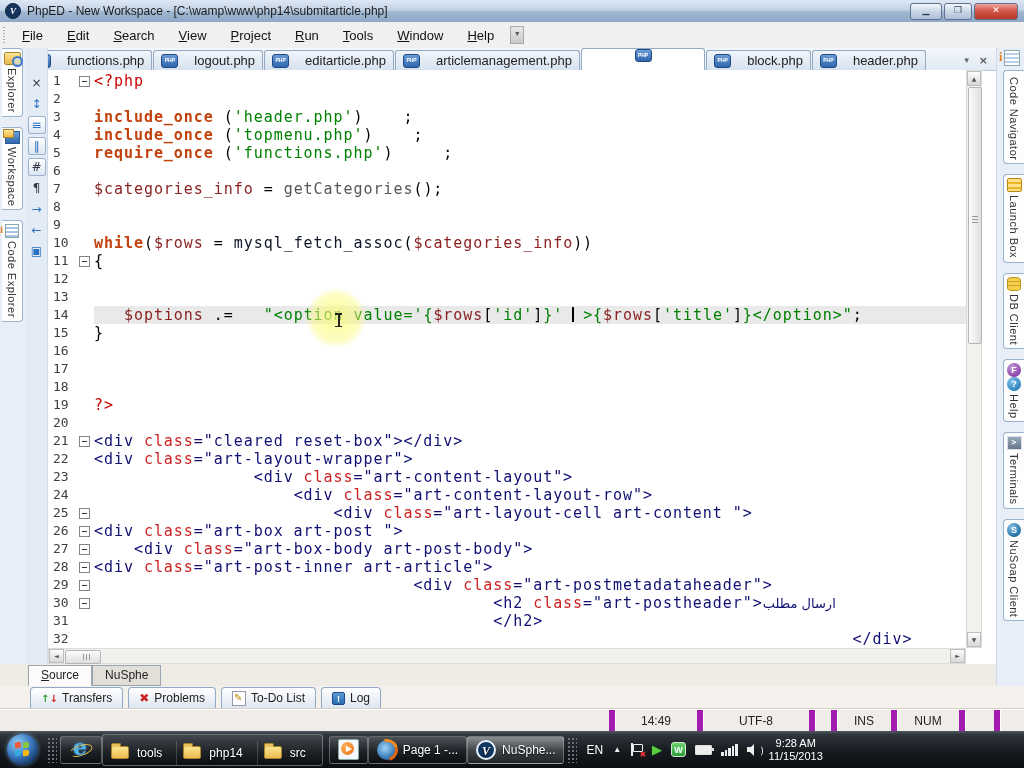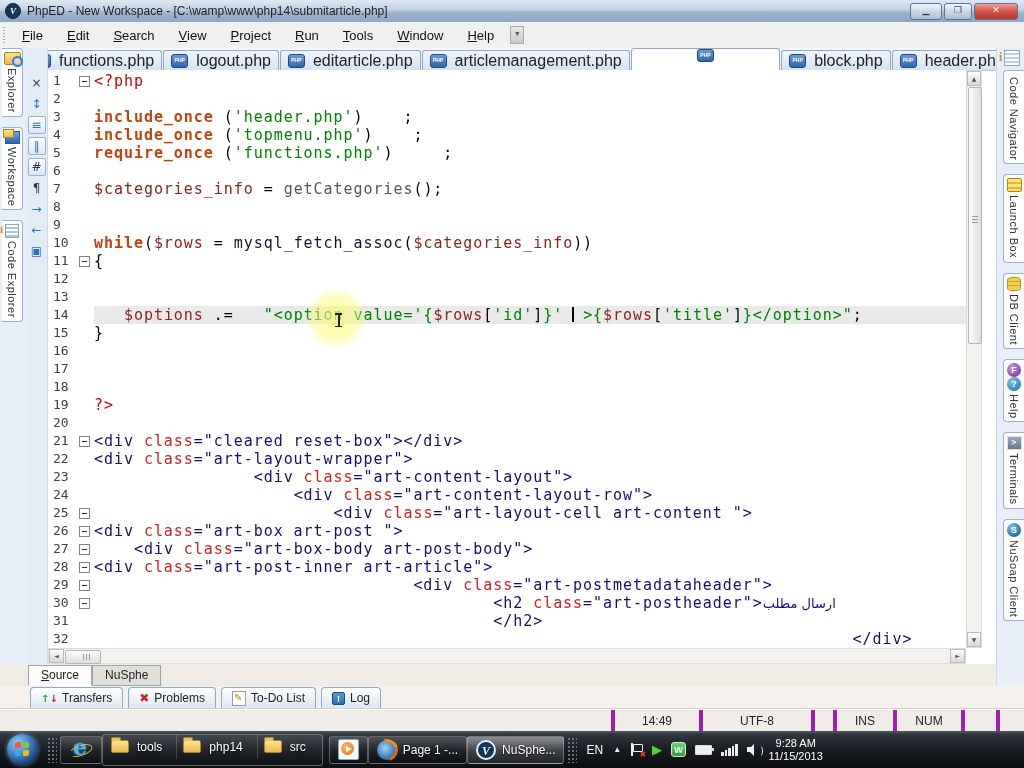--- a/index.html
+++ b/index.html
@@ -30,23 +30,23 @@
   #menu-overflow{width:12px;height:16px;background:linear-gradient(180deg,#e8e8e8,#c8c8c8);
     border:1px solid #aaa;margin-left:4px;font:8px/14px sans-serif;text-align:center;color:#555;}
 
   
   #center-bg{position:absolute;left:26px;top:48px;width:970px;height:616px;background:#fff;}
 
   
   #tabrow{position:absolute;left:26px;top:48px;width:970px;height:22px;
     background:linear-gradient(180deg,#f4f7fb,#e2eaf4);border-bottom:1px solid #b9c8da;
     display:flex;align-items:flex-end;}
-  .ftab{display:flex;align-items:center;gap:8px;height:19px;padding:0 7px;margin-right:1px;
+  .ftab{display:flex;align-items:center;gap:16px;height:19px;padding:0 7px;margin-right:1px;
     border:1px solid #93a9c4;border-bottom:none;border-radius:3px 3px 0 0;
-    background:linear-gradient(180deg,#f0f5fb,#d7e2ef);font-size:16px;color:#222;white-space:nowrap;}
+    background:linear-gradient(180deg,#f0f5fb,#d7e2ef);font-size:13px;color:#222;white-space:nowrap;}
   .ftab.active{background:#fff;font-weight:bold;height:21px;flex-direction:column;}
   .ic-php-file{display:inline-block;width:15px;height:12px;border-radius:3px;
     background:linear-gradient(180deg,#6d9bd6,#2f66ad);border:1px solid #1d4a85;
     color:#fff;font:bold 5px/11px "Liberation Sans",sans-serif;text-align:center;}
   .ic-php-file::after{content:"PHP";}
   #tabrow-controls{margin-left:auto;display:flex;align-items:center;gap:8px;padding:0 8px 4px 0;}
   #tab-list-btn{font-size:8px;color:#667;}
   #tab-close-btn{font:bold 11px/11px "DejaVu Sans",sans-serif;color:#556;}
 
   
@@ -127,21 +127,21 @@
   .viewtab u{text-decoration:underline;}
   #paneltabs{position:absolute;left:0;top:686px;width:1024px;height:23px;background:#f4f1ec;
     border-bottom:1px solid #d6d2ca;display:flex;align-items:flex-end;padding-left:30px;box-sizing:border-box;gap:5px;}
   .ptab{display:flex;align-items:center;gap:5px;height:20px;padding:0 10px;font-size:12px;color:#222;
     border:1px solid #8fa9c6;border-bottom:none;border-radius:4px 4px 0 0;
     background:linear-gradient(180deg,#fff,#dde6f0);white-space:nowrap;}
 
   
   #statusbar{position:absolute;left:0;top:709px;width:1024px;height:22px;background:#f0ede8;
     border-top:1px solid #fff;display:flex;font-size:12px;color:#222;}
-  .sseg{border-right:4px solid #a21caf;box-shadow:1px 0 0 #fff;display:flex;align-items:center;
+  .sseg{border-right:6px solid #a21caf;box-shadow:1px 0 0 #fff;display:flex;align-items:center;
     justify-content:center;height:100%;box-sizing:border-box;}
   .sseg.fill{flex:1;}
   .w88{width:88px}.w112{width:112px}.w22{width:22px}.w60{width:60px}.w68{width:68px}.w35{width:35px}.w24{width:24px;border-right:none}
 
   
   #taskbar{position:absolute;left:0;top:731px;width:1024px;height:37px;
     background:linear-gradient(180deg,#50575e 0%,#2f353c 10%,#171b20 55%,#0b0e11 100%);
     display:flex;align-items:center;color:#fff;}
   #start-orb{width:31px;height:31px;border-radius:50%;margin:0 6px 0 7px;position:relative;flex:none;
     background:radial-gradient(circle at 35% 30%,#8fd0f5 0%,#3c79c0 45%,#12345f 80%,#061a33 100%);
@@ -151,21 +151,21 @@
   .f2{left:16px;top:8px;background:#8cc63f;transform:skewY(-6deg);}
   .f3{left:8px;top:16px;background:#36a9e1;transform:skewY(-6deg);}
   .f4{left:16px;top:16px;background:#fdb913;transform:skewY(-6deg);}
   .tsep{width:10px;height:26px;margin:0 3px;flex:none;
     background:radial-gradient(circle,#6a7076 25%,transparent 30%);background-size:4px 4px;}
   .tk-btn{height:28px;border:1px solid rgba(255,255,255,.28);border-radius:3px;
     background:linear-gradient(180deg,rgba(255,255,255,.16),rgba(255,255,255,.04) 50%,rgba(0,0,0,.12));
     display:flex;align-items:center;gap:6px;padding:0 8px;margin-right:0;font-size:12px;
     text-shadow:0 1px 2px #000;white-space:nowrap;box-sizing:border-box;flex:none;}
   .tk-btn.active{background:linear-gradient(180deg,rgba(255,255,255,.45),rgba(255,255,255,.18) 50%,rgba(255,255,255,.08));}
-  #tk-group{display:flex;align-items:flex-start;height:30px;border:1px solid rgba(255,255,255,.3);
+  #tk-group{display:flex;align-items:flex-end;height:30px;border:1px solid rgba(255,255,255,.3);
     border-radius:3px;margin-right:6px;padding:0 2px;flex:none;
     background:linear-gradient(180deg,rgba(255,255,255,.10),rgba(0,0,0,.10));}
   .tk-folder-btn{display:flex;align-items:center;gap:8px;height:24px;padding:0 14px 0 6px;
     border-right:1px solid rgba(255,255,255,.18);font-size:12px;text-shadow:0 1px 2px #000;}
   .tk-folder-btn:last-child{border-right:none;}
   .ic-folder{display:inline-block;width:18px;height:13px;position:relative;border-radius:2px;
     background:linear-gradient(180deg,#fce491,#e9b94e);border:1px solid #a8842f;box-sizing:border-box;}
   .ic-folder::before{content:"";position:absolute;left:-1px;top:-4px;width:8px;height:3px;
     background:#e9c25c;border:1px solid #a8842f;border-bottom:none;border-radius:2px 2px 0 0;}
   .ic-ie{display:inline-block;width:24px;height:24px;position:relative;flex:none;}

